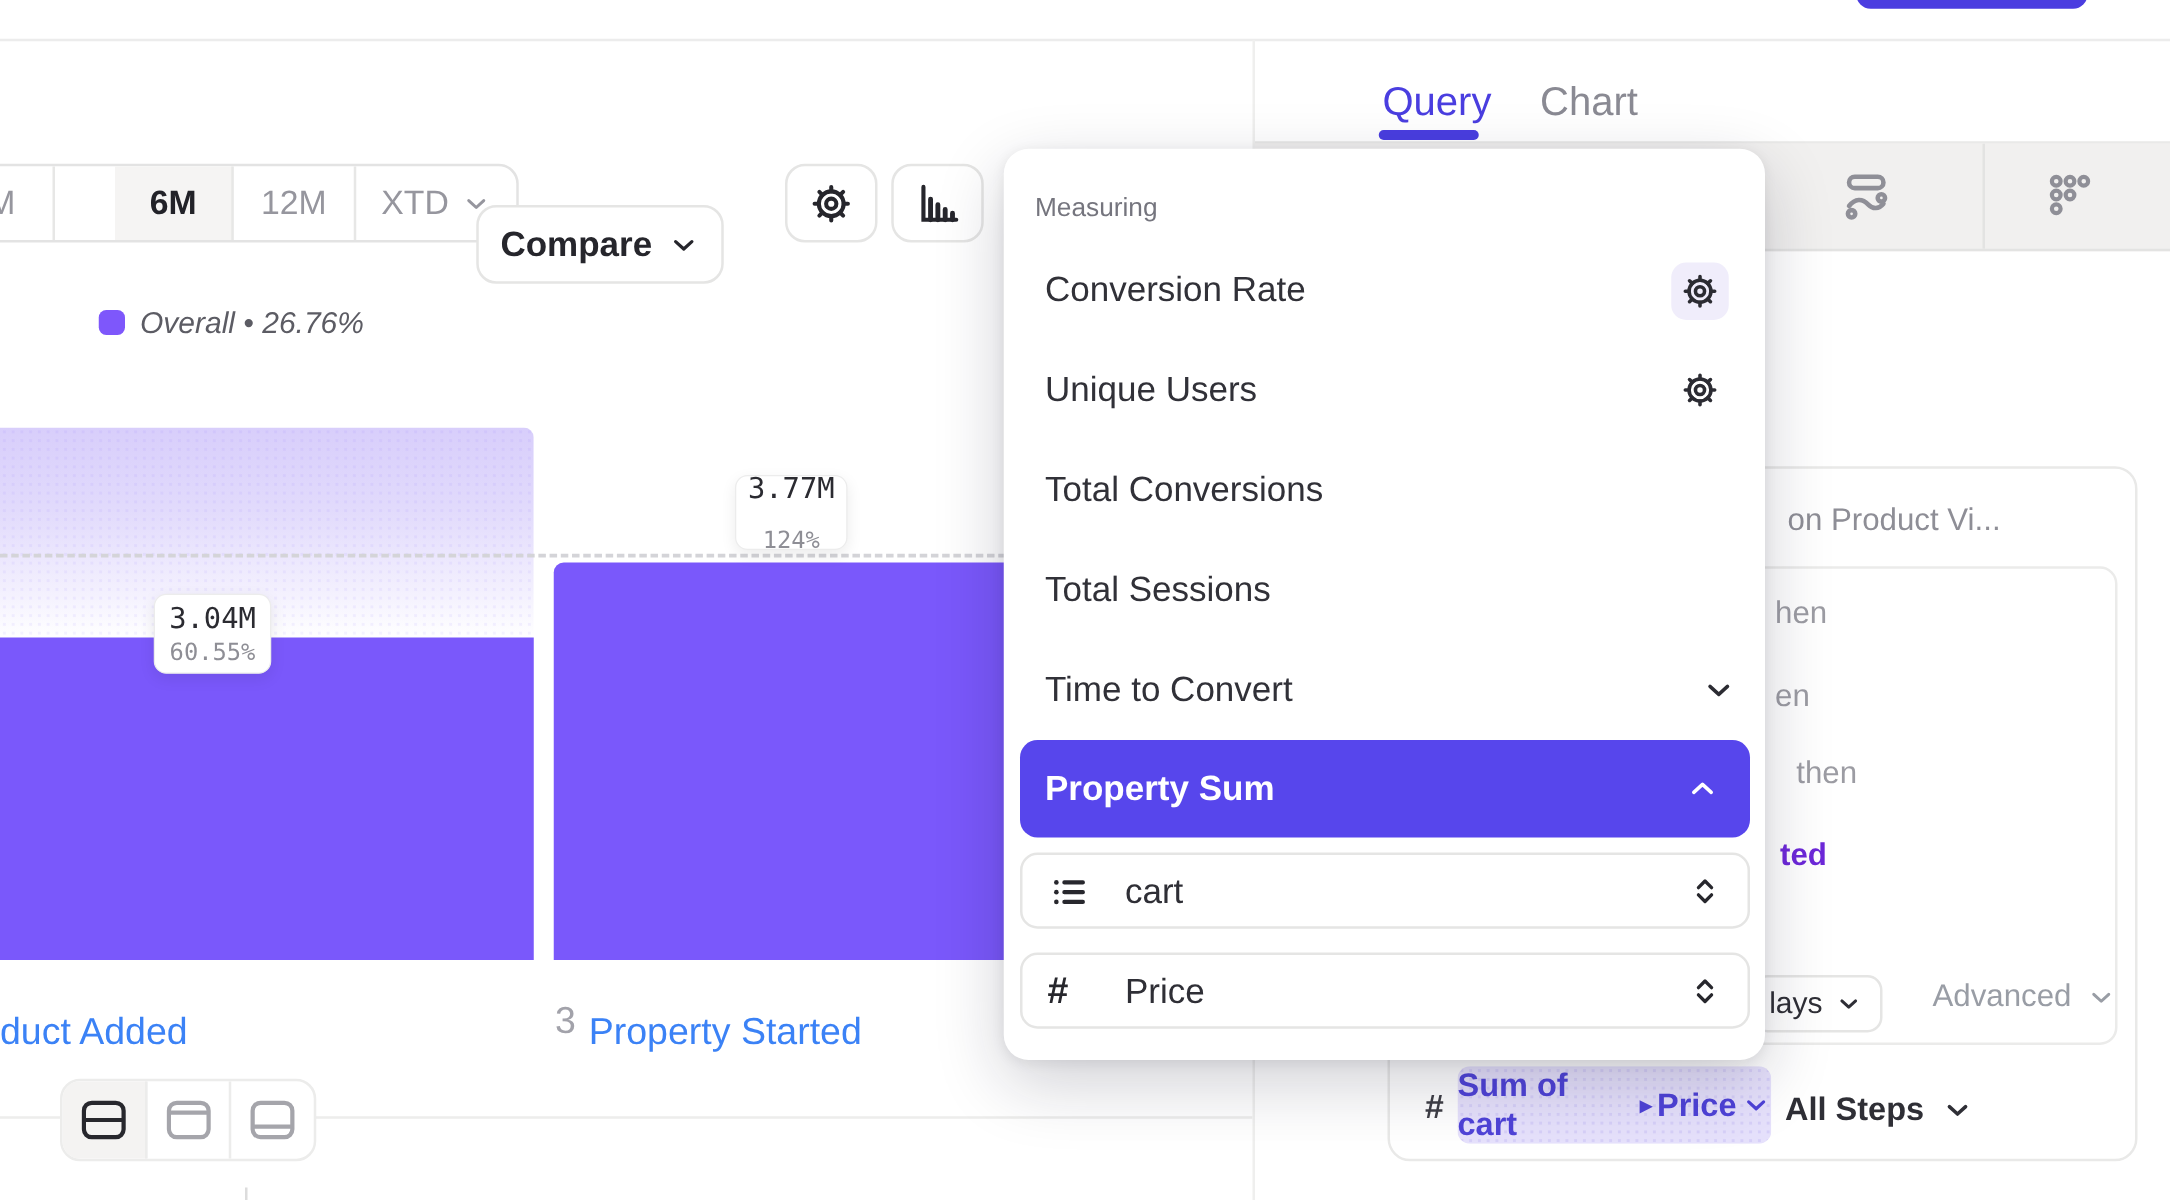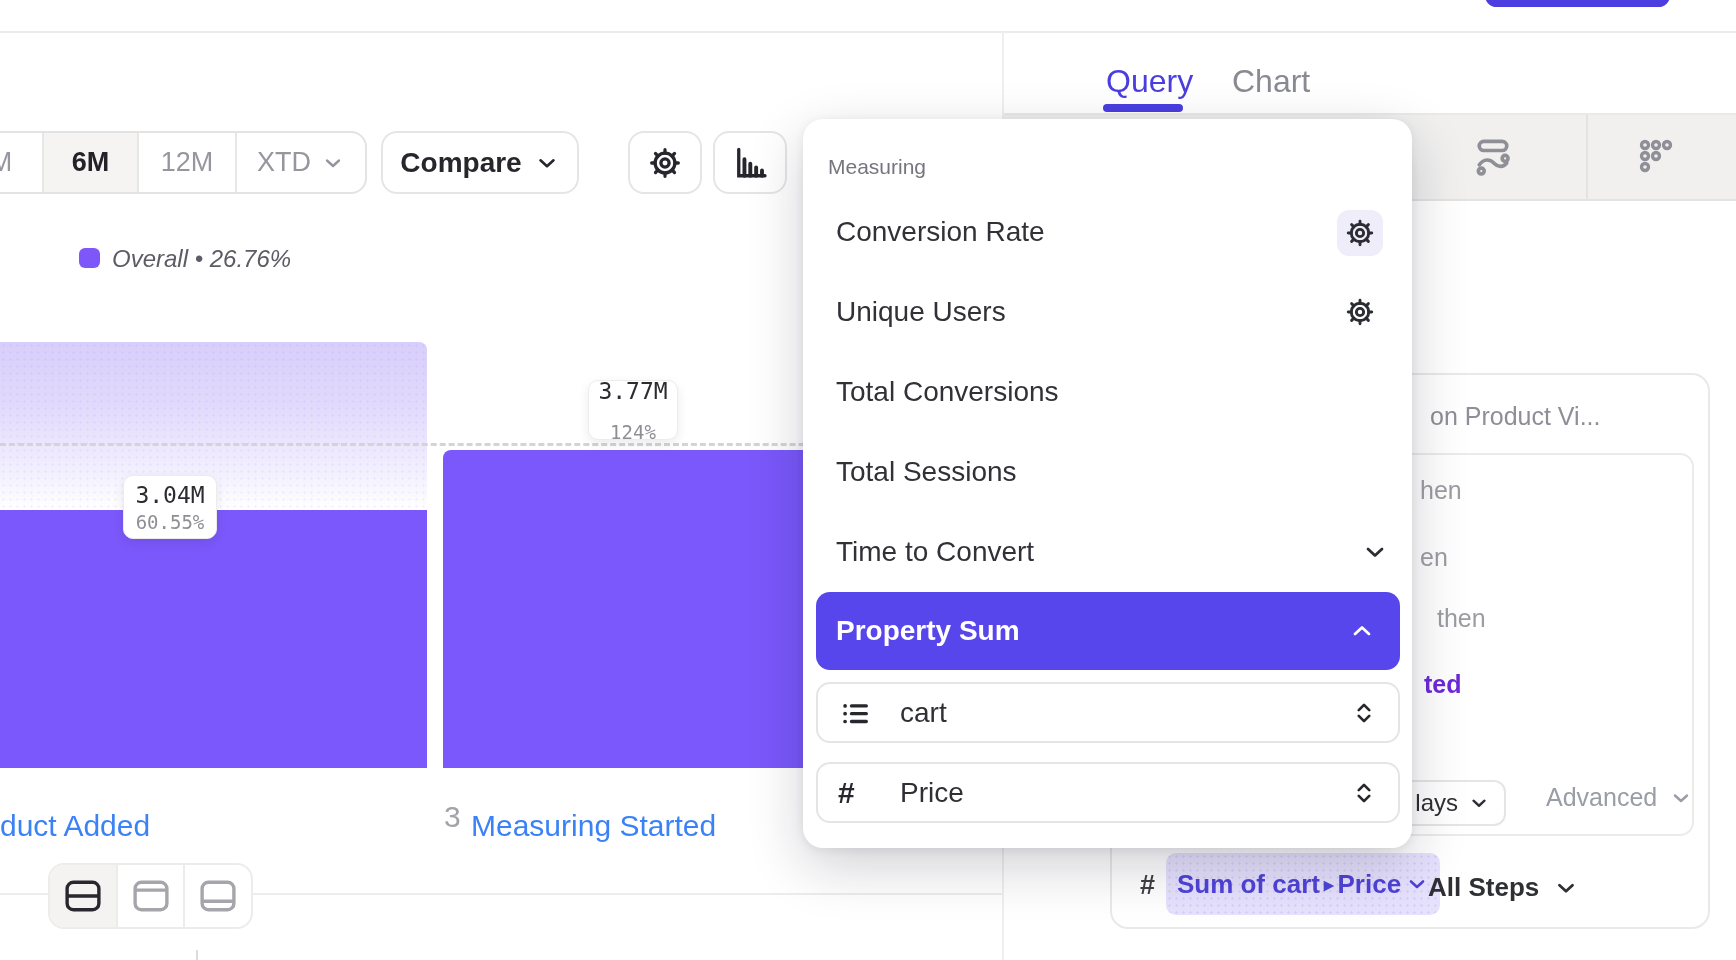--- a/index.html
+++ b/index.html
@@ -11,23 +11,23 @@
   svg{display:block;}
 
   
   .top-border{left:0;top:31px;width:1736px;height:2px;background:#ececec;}
   .primary-btn{left:1485px;top:-16px;width:185px;height:23px;border-radius:12px;background:#4b3de0;}
 
   
   .seg{left:-42px;top:131px;height:59px;border:2px solid #e3e3e3;border-radius:16px;background:#fff;display:flex;overflow:hidden;}
   .seg-cell{height:100%;display:flex;align-items:center;justify-content:center;font-size:27px;color:#96969e;border-right:2px solid #e7e7e6;}
   .seg-cell:last-child{border-right:none;}
-  .seg-sel{background:#f5f4f3;color:#222228;font-weight:700;}
+  .seg-sel{background:#f5f4f3;color:#222228;font-weight:700;margin-left:48px;}
   .tool-btn{top:131px;height:59px;border:2px solid #e5e5e4;border-radius:16px;background:#fff;display:flex;align-items:center;justify-content:center;color:#26262c;}
-  .compare{left:381px;width:194px;font-size:28px;font-weight:600;gap:12px;}
+  .compare{left:381px;width:194px;font-size:28px;font-weight:600;gap:12px;margin-top:33px;}
   .icon-btn-gear{left:628px;width:70px;}
   .icon-btn-chart{left:713px;width:70px;}
 
   
   .legend-swatch{left:79px;top:248px;width:21px;height:20px;border-radius:6px;background:#7e57fb;}
   .legend-text{left:112px;top:245px;font-size:24px;color:#5c5c64;font-style:italic;}
 
   
   .bar-ghost{left:0;top:342px;width:427px;height:168px;border-top-right-radius:8px;
     background-image:radial-gradient(rgba(110,80,250,0.07) 1.2px,transparent 1.2px),
@@ -67,21 +67,21 @@
   .outer-card{left:1110px;top:373px;width:596px;height:552px;border:2px solid #e9e9e8;border-radius:18px;}
   .inner-card{left:1130px;top:453px;width:560px;height:379px;border:2px solid #ebebea;border-radius:14px;}
   .card-title-frag{left:1430px;top:402px;font-size:25px;color:#8e8e96;}
   .frag{font-size:25px;color:#9c9ca3;}
   .frag-dark{font-size:25px;color:#6d28d9;font-weight:600;}
   .window-btn{left:1402px;top:780px;width:104px;height:46px;border:2px solid #e5e5e4;border-radius:12px;background:#fff;
     display:flex;align-items:center;justify-content:flex-end;gap:10px;padding-right:14px;box-sizing:border-box;
     font-size:24px;color:#2f2f36;}
   .advanced{left:1546px;top:783px;font-size:25px;color:#999da5;}
   .hash-label{left:1140px;top:870px;font-size:27px;font-weight:600;color:#3f3f46;}
-  .sum-chip{left:1166px;top:853px;width:274px;height:62px;border-radius:10px;background:#e6e1fc;
+  .sum-chip{left:1166px;top:853px;width:251px;height:62px;border-radius:10px;background:#e6e1fc;
     background-image:radial-gradient(rgba(80,60,220,0.10) 1.2px,transparent 1.2px);background-size:7px 7px;
     display:flex;align-items:center;justify-content:center;gap:4px;font-size:26px;font-weight:600;color:#4f43d8;}
   .all-steps{left:1428px;top:872px;font-size:26px;font-weight:600;color:#2f2f36;}
 
   
   .popup{left:803px;top:119px;width:609px;height:729px;background:#fff;border-radius:20px;z-index:50;
     box-shadow:0 18px 55px rgba(20,20,45,0.20),0 2px 10px rgba(0,0,0,0.07);}
   .menu-title{left:25px;top:36px;font-size:21px;color:#75757e;}
   .menu-item{left:0;width:520px;height:56px;display:flex;align-items:center;padding-left:33px;box-sizing:border-box;
     font-size:28px;font-weight:500;color:#313138;}
@@ -153,21 +153,21 @@
     <div class="tt-val">3.04M</div>
     <div class="tt-pct">60.55%</div>
   </div>
   <div class="abs tooltip tt2">
     <div class="tt-val">3.77M</div>
     <div class="tt-pct">124%</div>
   </div>
 
   <div class="abs step-label" style="left:0">duct Added</div>
   <div class="abs step-num" style="left:444px">3</div>
-  <div class="abs step-label" style="left:471px">Measuring Started</div>
+  <div class="abs step-label" style="left:471px">Property Started</div>
 
   <div class="abs divider-h"></div>
   <div class="abs layout-group">
     <div class="layout-cell layout-sel dots">
       <svg width="36" height="32" viewBox="0 0 34 30" fill="none" stroke="currentColor" stroke-width="3.2" stroke-linejoin="round">
           <rect x="2" y="2" width="30" height="26" rx="6"></rect>
           <path d="M2 15h30"></path>
         </svg>
     </div>
     <div class="layout-cell">

